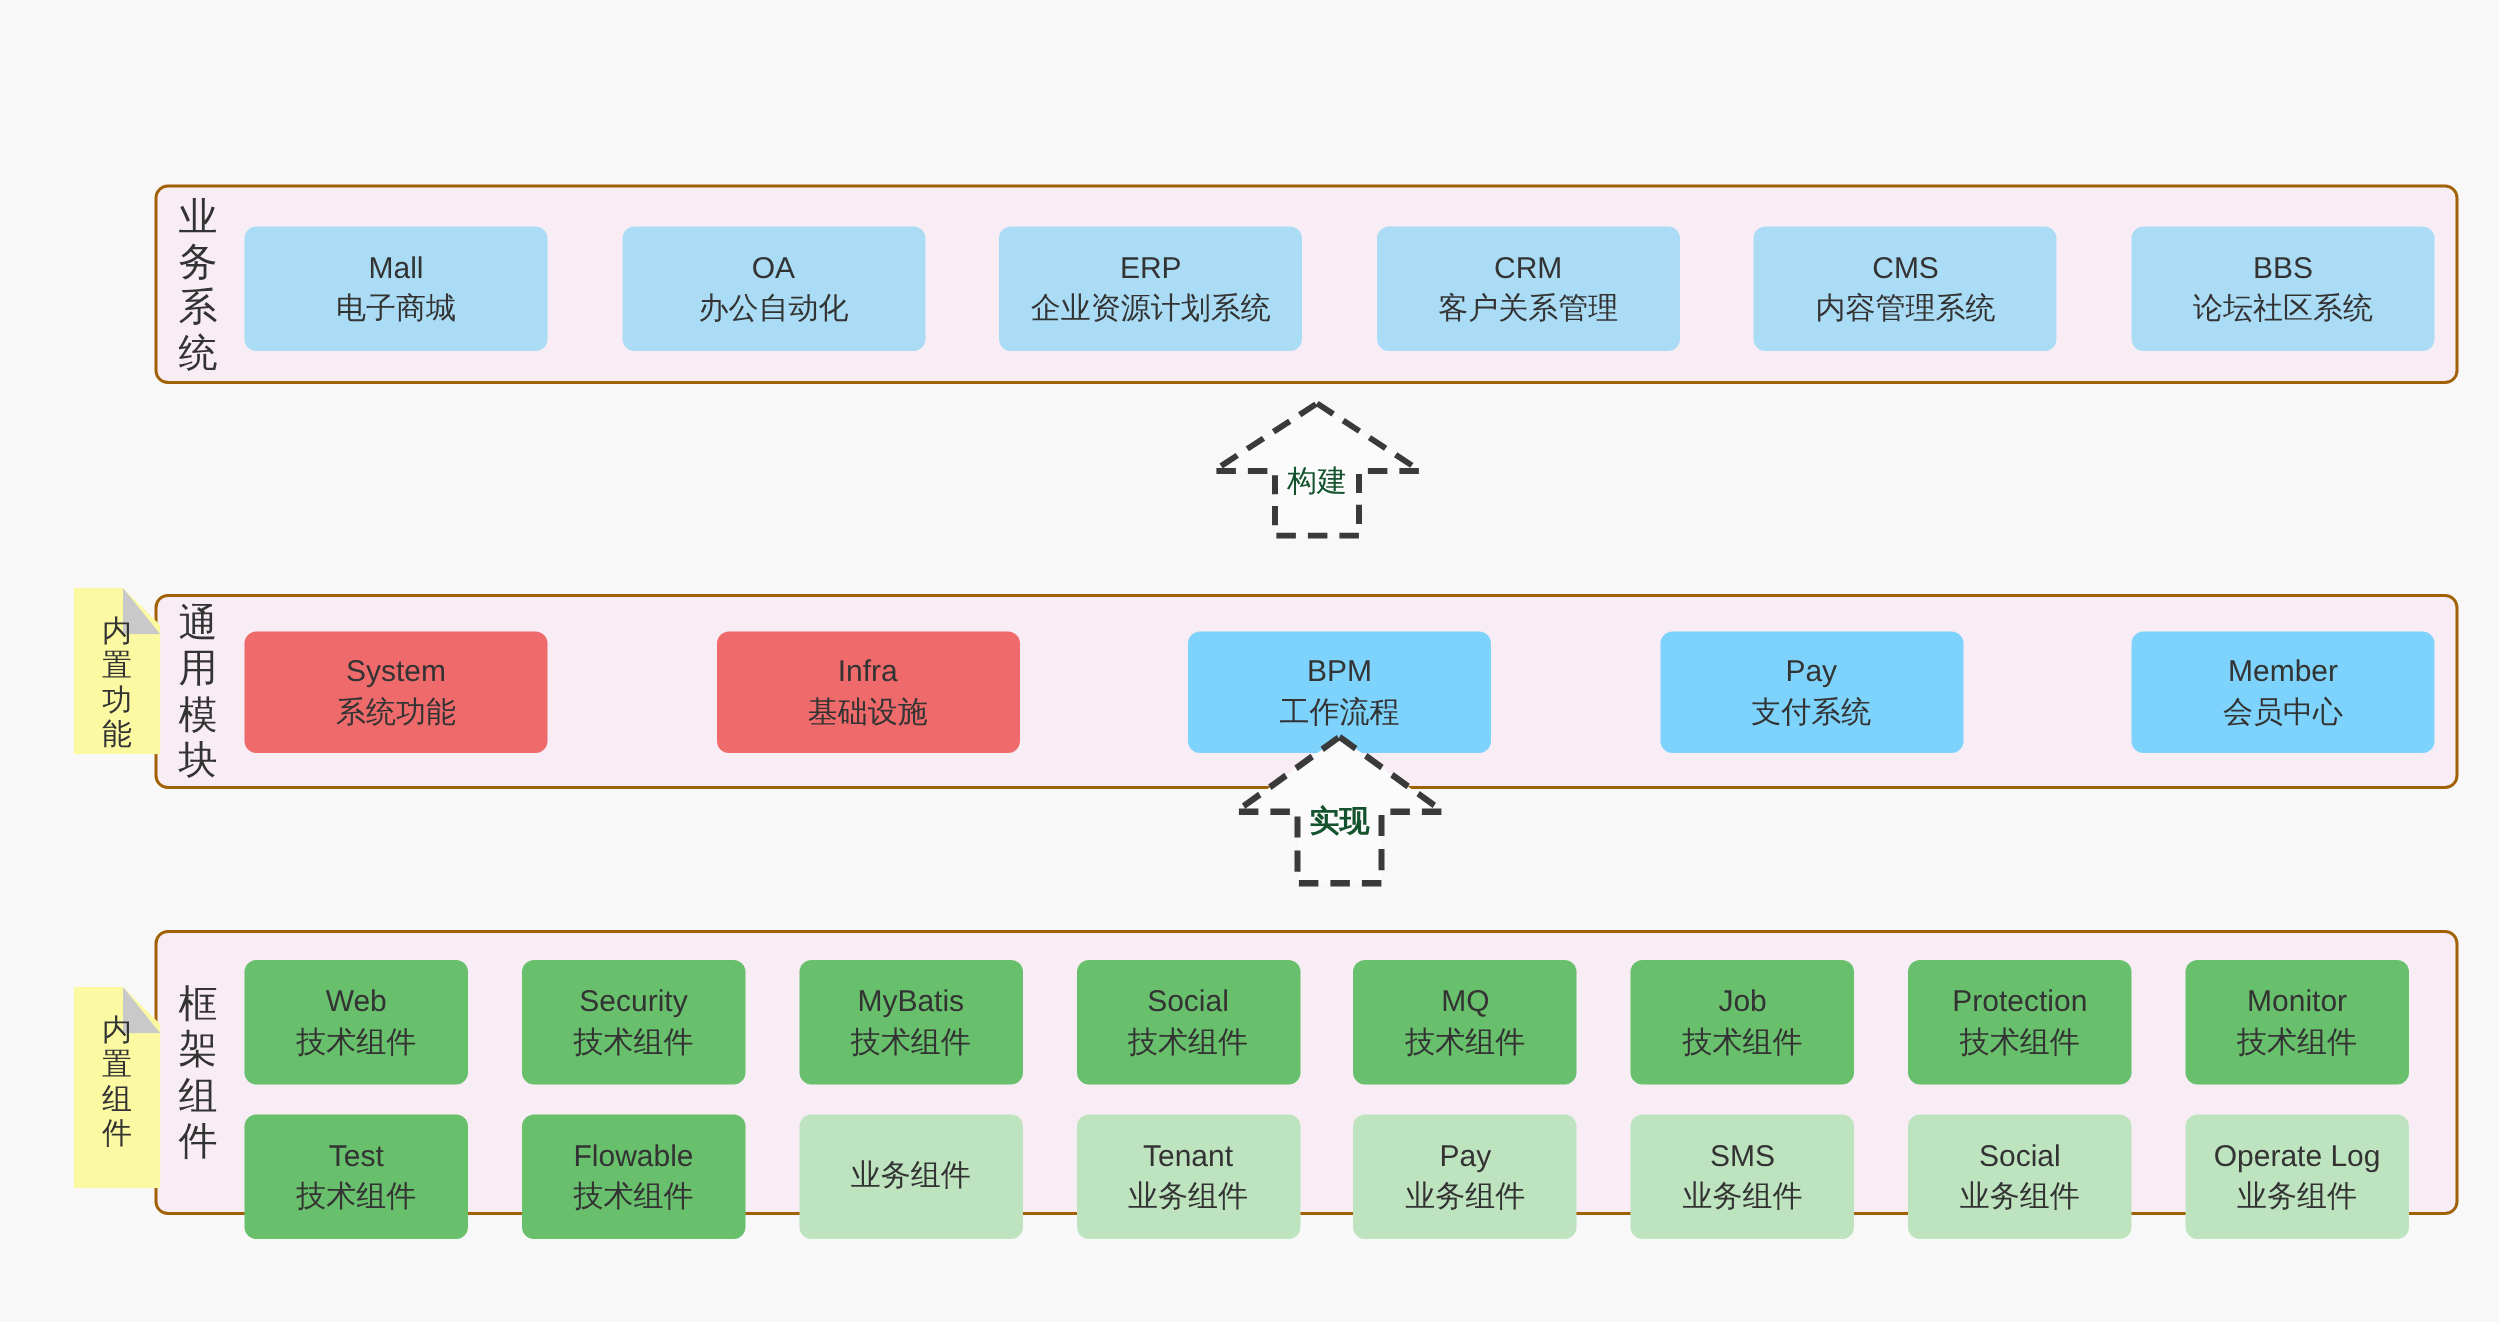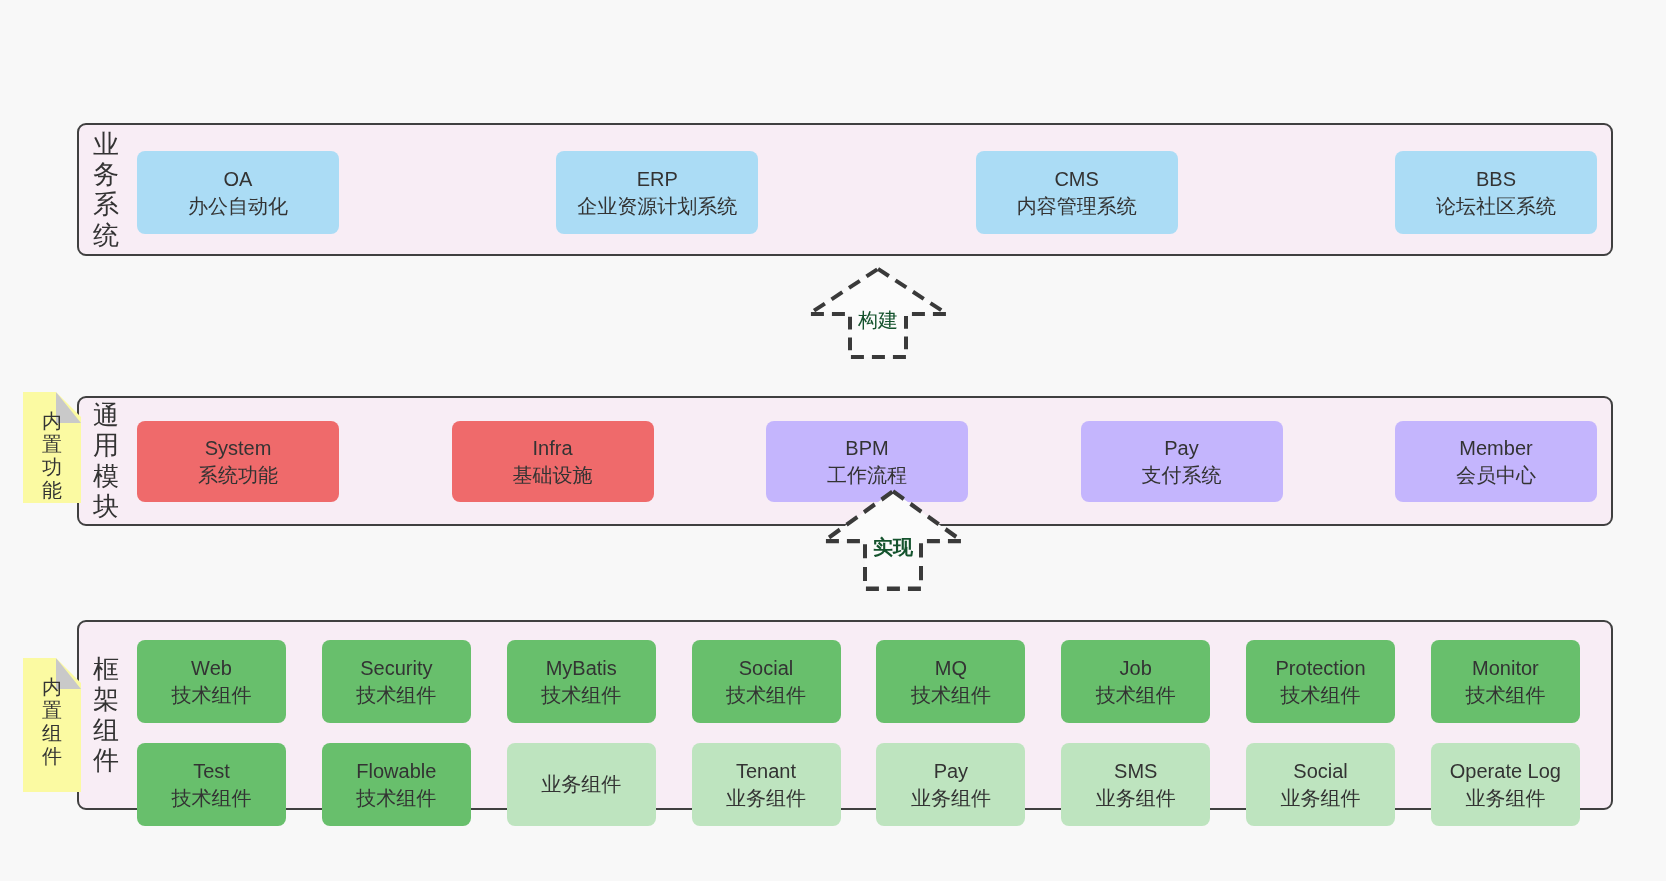--- a/index.html
+++ b/index.html
@@ -2,22 +2,22 @@
 <html><head>
 <meta charset="utf-8">
 <style>
   html,body { margin:0; padding:0; }
   body {
     width:1666px; height:881px; position:relative;
     background:#f8f8f8; overflow:hidden;
     font-family:"Liberation Sans", sans-serif; color:#333;
   }
   .band {
-    position:absolute; left:77px; width:1536px; box-sizing:border-box;
-    background:#f8edf5; border:2px solid #404040; border-radius:9px;
+    position:absolute; left:103px; width:1536px; box-sizing:border-box;
+    background:#f8edf5; border:2px solid #a16207; border-radius:9px;
   }
   #band-business   { top:123px; height:133px; }
   #band-modules    { top:373px; height:130px;margin-top:23px; }
   #band-components { top:620px; height:190px; }
 
   .vlabel {
     position:absolute; left:13px; top:50%; transform:translateY(-50%);
     width:28px; font-size:26px; line-height:1.17; word-break:break-all;
     text-align:center; color:#333;
   }
@@ -32,21 +32,21 @@
 
   .box {
     border-radius:8px; display:flex; flex-direction:column;
     align-items:center; justify-content:center; text-align:center;
     font-size:20px; line-height:1.34; padding:2px 4px; box-sizing:border-box;
   }
   .w202 { width:202px; }
   .w149 { width:149px; }
   .blue   { background:#abdcf5; }
   .red    { background:#ef6a6b; }
-  .pink   { background:#c4b5fd; }
+  .pink   { background:#7dd3fc; }
   .green  { background:#68bf6c; }
   .lgreen { background:#bee4bf; }
 
   .note {
     position:absolute; left:-56px; width:58px; background:#fbfaa2;
     clip-path:polygon(0 0, calc(100% - 25px) 0, 100% 25px, 100% 100%, 0 100%);
   }
   #band-modules .note    { top:-6px;  height:111px; }
   #band-components .note { top:36px;  height:134px; }
   .note .fold {
@@ -69,26 +69,34 @@
     white-space:nowrap;
   }
 </style>
 </head>
 <body>
 
 <div class="band" id="band-business">
   <div class="vlabel">业务系统</div>
   <div class="row">
     <div class="box blue w202">
+      <div>Mall</div>
+      <div>电子商城</div>
+    </div>
+    <div class="box blue w202">
       <div>OA</div>
       <div>办公自动化</div>
     </div>
     <div class="box blue w202">
       <div>ERP</div>
       <div>企业资源计划系统</div>
+    </div>
+    <div class="box blue w202">
+      <div>CRM</div>
+      <div>客户关系管理</div>
     </div>
     <div class="box blue w202">
       <div>CMS</div>
       <div>内容管理系统</div>
     </div>
     <div class="box blue w202">
       <div>BBS</div>
       <div>论坛社区系统</div>
     </div>
   </div>

